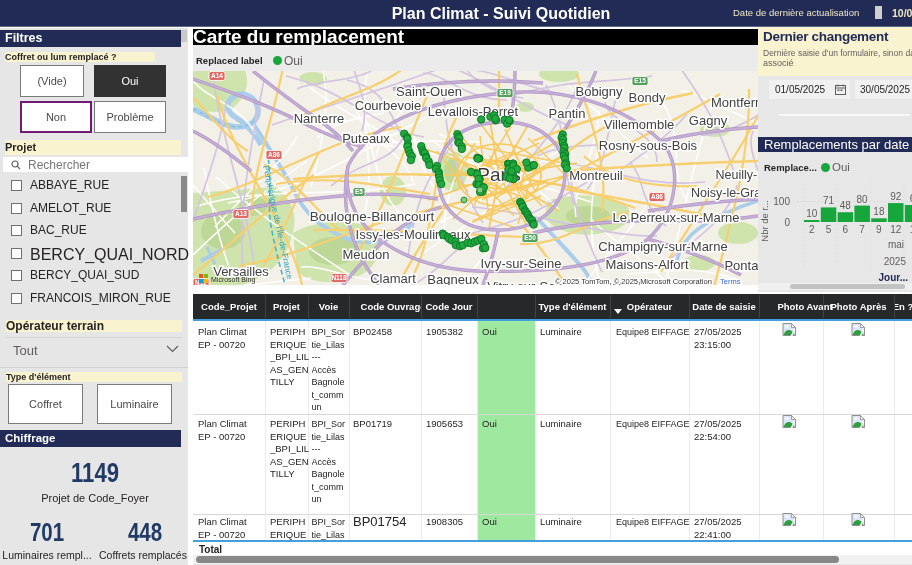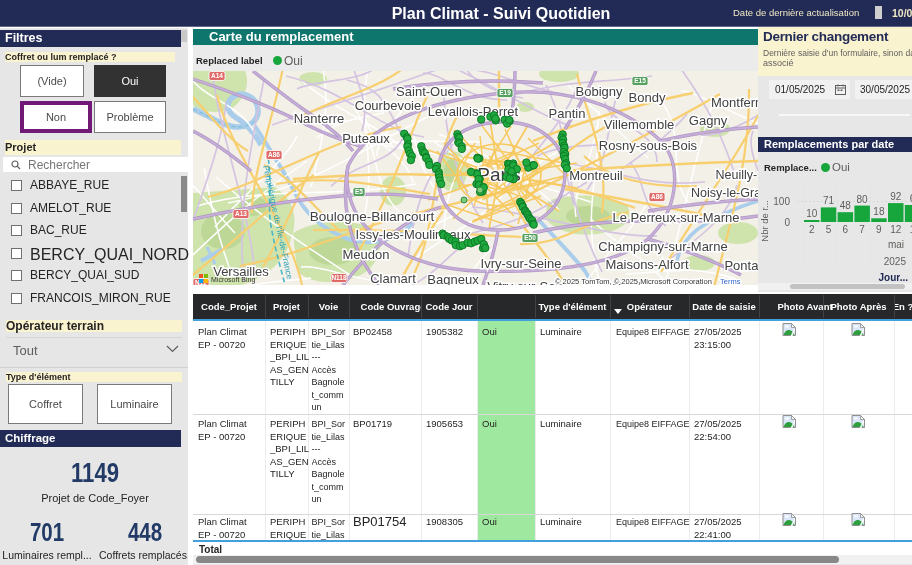--- a/index.html
+++ b/index.html
@@ -8,24 +8,24 @@
 <body>
 <div class="abs" style="left:0;top:0;width:912px;height:27px;background:#222b56;"></div>
 <div class="abs" style="left:0;top:25.5px;width:912px;height:1.5px;background:#5e6887;"></div>
 <div class="abs" style="left:0;top:5px;width:1002px;text-align:center;color:#fff;font-size:16px;font-weight:bold;">Plan Climat - Suivi Quotidien</div>
 <div class="abs" style="left:733px;top:7px;color:#efe7c4;font-size:9.5px;">Date de dernière actualisation</div>
 <div class="abs" style="left:875px;top:6px;width:7px;height:13px;background:#cfcfcf;"></div>
 <div class="abs" style="left:892px;top:7px;color:#efe7c4;font-size:10.5px;font-weight:bold;">10/06/25</div>
 <div class="abs" style="left:0;top:28px;width:188px;height:537px;background:#e6e6e6;"></div>
 <div class="abs" style="left:0;top:30px;width:181px;height:17px;background:#222b56;color:#fff;font-size:12.5px;font-weight:bold;padding:1px 0 0 5px;">Filtres</div>
 <div class="abs" style="left:181px;top:30px;width:6px;height:12px;background:#c9c9c9;"></div>
-<div class="abs" style="left:5px;top:52px;width:170px;height:10px;background:#faf3d0;color:#252423;font-size:9px;font-weight:bold;line-height:10px;">Coffret ou lum remplacé ?</div>
+<div class="abs" style="left:5px;top:52px;width:150px;height:10px;background:#faf3d0;color:#252423;font-size:9px;font-weight:bold;line-height:10px;">Coffret ou lum remplacé ?</div>
 <div class="abs" style="left:20px;top:65px;width:64px;height:32px;background:#fff;color:#4a4a4a;border:1px solid #7a7a7a;display:flex;align-items:center;justify-content:center;font-size:11px;">(Vide)</div>
 <div class="abs" style="left:94px;top:65px;width:72px;height:32px;background:#323232;color:#fff;border:1px solid #323232;display:flex;align-items:center;justify-content:center;font-size:11px;">Oui</div>
-<div class="abs" style="left:20px;top:101px;width:72px;height:32px;background:#fff;color:#4a4a4a;border:4px solid #701a75;display:flex;align-items:center;justify-content:center;font-size:11px;">Non</div>
+<div class="abs" style="left:20px;top:101px;width:72px;height:32px;background:#fff;color:#4a4a4a;border:2px solid #701a75;display:flex;align-items:center;justify-content:center;font-size:11px;">Non</div>
 <div class="abs" style="left:94px;top:101px;width:72px;height:32px;background:#fff;color:#4a4a4a;border:1px solid #7a7a7a;display:flex;align-items:center;justify-content:center;font-size:11px;">Problème</div>
 <div class="abs" style="left:5px;top:140px;width:176px;height:15px;background:#faf3d0;color:#252423;font-size:11px;font-weight:bold;line-height:15px;">Projet</div>
 <div class="abs" style="left:3px;top:157px;width:185px;height:15px;background:#fff;"></div>
 <svg class="abs" style="left:11px;top:160px;" width="10" height="10" viewBox="0 0 10 10">
     <circle cx="4" cy="4" r="3" fill="none" stroke="#605e5c" stroke-width="1.2"></circle>
     <line x1="6.2" y1="6.2" x2="9" y2="9" stroke="#605e5c" stroke-width="1.2"></line>
   </svg>
 <div class="abs" style="left:28px;top:158px;color:#767676;font-size:12px;">Rechercher</div>
 <div class="abs" style="left:11px;top:180.0px;width:11px;height:11px;background:#fff;border:1.2px solid #707070;"></div>
 <div class="abs" style="left:30px;top:178.0px;color:#252423;font-size:12px;">ABBAYE_RUE</div>
@@ -50,21 +50,21 @@
 <div class="abs" style="left:6px;top:372px;width:176px;height:10px;background:#faf3d0;color:#252423;font-size:9px;font-weight:bold;line-height:10px;">Type d'élément</div>
 <div class="abs" style="left:8px;top:384px;width:75px;height:40px;background:#fff;color:#4a4a4a;border:1px solid #7a7a7a;display:flex;align-items:center;justify-content:center;font-size:11px;">Coffret</div>
 <div class="abs" style="left:97px;top:384px;width:75px;height:40px;background:#fff;color:#4a4a4a;border:1px solid #7a7a7a;display:flex;align-items:center;justify-content:center;font-size:11px;">Luminaire</div>
 <div class="abs" style="left:0;top:430px;width:181px;height:17px;background:#222b56;color:#fff;font-size:11.5px;font-weight:bold;line-height:17px;padding-left:5px;">Chiffrage</div>
 <div class="abs" style="left:0;top:458px;width:190px;text-align:center;color:#223a66;font-size:27px;font-weight:bold;transform:scaleX(0.82);">1149</div>
 <div class="abs" style="left:0;top:492px;width:190px;text-align:center;color:#252423;font-size:11px;">Projet de Code_Foyer</div>
 <div class="abs" style="left:2px;top:518px;width:90px;text-align:center;color:#223a66;font-size:25px;font-weight:bold;transform:scaleX(0.82);">701</div>
 <div class="abs" style="left:100px;top:518px;width:90px;text-align:center;color:#223a66;font-size:25px;font-weight:bold;transform:scaleX(0.82);">448</div>
 <div class="abs" style="left:1px;top:549px;width:92px;text-align:center;color:#252423;font-size:10.5px;">Luminaires rempl...</div>
 <div class="abs" style="left:96px;top:549px;width:94px;text-align:center;color:#252423;font-size:10.5px;">Coffrets remplacés</div>
-<div class="abs" style="left:193px;top:29px;width:565px;height:16px;background:#0f766e;color:#fff;font-size:13px;font-weight:bold;line-height:16px;padding-left:16px;">Carte du remplacement</div>
+<div class="abs" style="left:193px;top:29px;width:565px;height:16px;background:#000000;color:#fff;font-size:19px;font-weight:bold;line-height:16px;padding-left:0;">Carte du remplacement</div>
 <div class="abs" style="left:193px;top:45px;width:565px;height:26px;background:#ebebeb;"></div>
 <div class="abs" style="left:196px;top:55px;color:#252423;font-size:9.5px;font-weight:bold;">Replaced label</div>
 <div class="abs" style="left:273px;top:56px;width:9px;height:9px;border-radius:50%;background:#17a63c;"></div>
 <div class="abs" style="left:284px;top:54px;color:#605e5c;font-size:12px;">Oui</div>
 <div class="abs" style="left:193px;top:71px;width:565px;height:214px;">
     <svg width="565" height="214" viewBox="0 0 565 214" style="display:block">
       <rect width="565" height="214" fill="#f3f0e7"></rect>
       <path d="M0,0 L52,0 C58,14 50,30 38,38 C22,44 6,40 0,34 Z" fill="#cfe3ad"></path>
       <ellipse cx="366" cy="3" rx="20" ry="8" fill="#cfe3ad"></ellipse>
       <ellipse cx="332" cy="36" rx="9" ry="5" fill="#cfe3ad"></ellipse>
@@ -483,21 +483,21 @@
 <svg class="abs" style="left:835px;top:84px;" width="11" height="11" viewBox="0 0 11 11">
     <rect x="0.5" y="1.5" width="10" height="9" fill="none" stroke="#605e5c" stroke-width="1"></rect>
     <line x1="0.5" y1="4" x2="10.5" y2="4" stroke="#605e5c" stroke-width="1"></line>
     <line x1="3" y1="0.5" x2="3" y2="2.5" stroke="#605e5c" stroke-width="1"></line>
     <line x1="8" y1="0.5" x2="8" y2="2.5" stroke="#605e5c" stroke-width="1"></line>
     <rect x="2.5" y="5.5" width="2" height="1.5" fill="#605e5c"></rect>
     <rect x="5.5" y="5.5" width="2" height="1.5" fill="#605e5c"></rect>
   </svg>
 <div class="abs" style="left:855px;top:80px;width:60px;height:19px;background:#f1f1f1;color:#252423;font-size:10px;line-height:19px;padding-left:5px;">30/05/2025</div>
 <div class="abs" style="left:779px;top:114px;width:131px;height:2px;background:#f8f8f8;"></div>
-<div class="abs" style="left:758px;top:137px;width:154px;height:15px;background:#222b56;color:#fff;font-size:11px;font-weight:bold;line-height:15px;padding-left:6px;">Remplacements par date</div>
+<div class="abs" style="left:758px;top:137px;width:154px;height:15px;background:#222b56;color:#fff;font-size:13px;font-weight:normal;line-height:15px;padding-left:6px;">Remplacements par date</div>
 <div class="abs" style="left:764px;top:162px;color:#252423;font-size:9.5px;font-weight:bold;">Remplace...</div>
 <div class="abs" style="left:821px;top:163px;width:9px;height:9px;border-radius:50%;background:#17a63c;"></div>
 <div class="abs" style="left:832px;top:161px;color:#605e5c;font-size:11.5px;">Oui</div>
 <div class="abs" style="left:758px;top:170px;width:154px;height:122px;">
     <svg width="154" height="122" viewBox="0 0 154 122" style="display:block">
       <line x1="39" y1="31.5" x2="154" y2="31.5" stroke="#d9d9d9" stroke-width="1" stroke-dasharray="2,2"></line>
       <line x1="45.5" y1="10" x2="45.5" y2="98" stroke="#e1e1e1" stroke-width="1" stroke-dasharray="2,2"></line>
       <line x1="79" y1="10" x2="79" y2="98" stroke="#e1e1e1" stroke-width="1" stroke-dasharray="2,2"></line>
       <line x1="112.5" y1="10" x2="112.5" y2="98" stroke="#e1e1e1" stroke-width="1" stroke-dasharray="2,2"></line>
       <line x1="146" y1="10" x2="146" y2="98" stroke="#e1e1e1" stroke-width="1" stroke-dasharray="2,2"></line>

